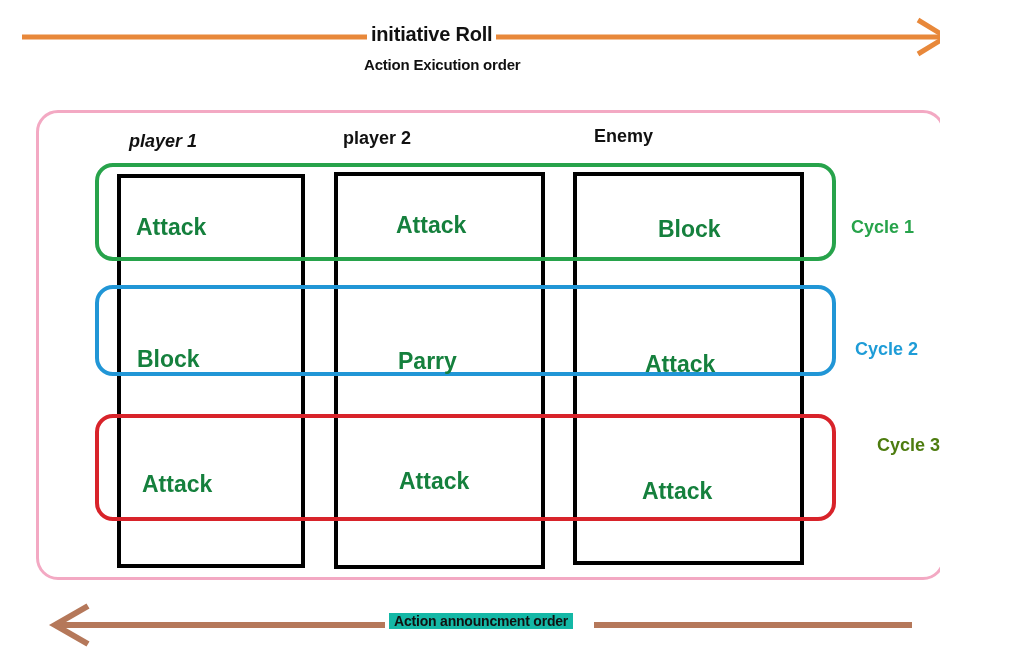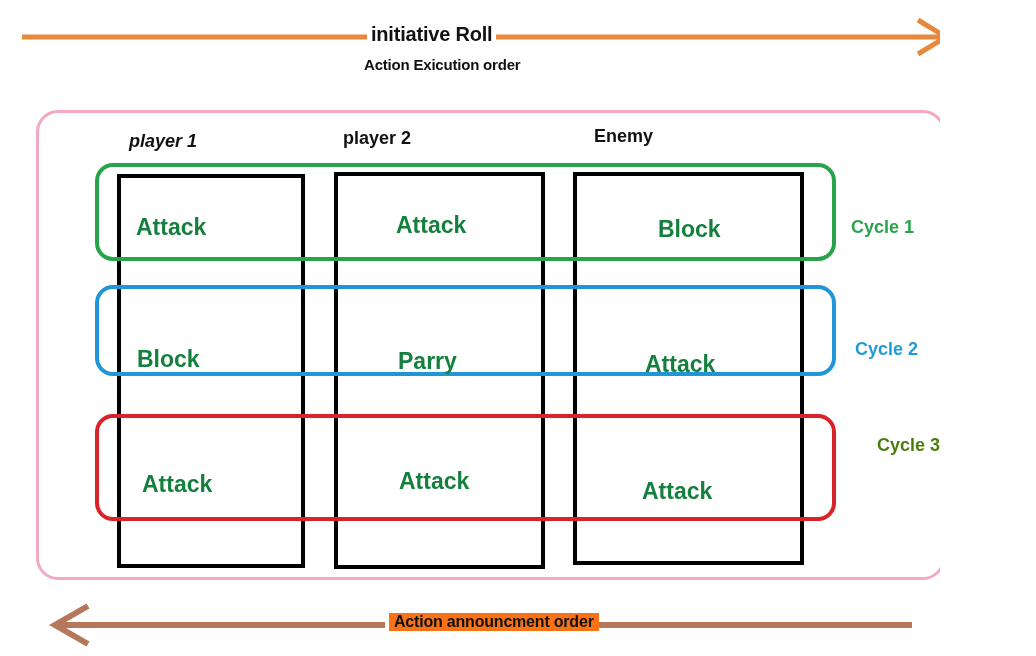--- a/index.html
+++ b/index.html
@@ -47,22 +47,22 @@
     left: 360px;
     top: 56px;
     font-size: 15px;
     background: #ffffff;
     padding: 0 4px;
     z-index: 5;
   }
   #action-announcement-label {
     left: 389px;
     top: 613px;
-    font-size: 16px;
-    background: #f97316;
+    font-size: 14px;
+    background: #14b8a6;
     padding: 0 5px;
     z-index: 5;
   }
 
   
   #turn-box {
     position: absolute;
     left: 36px;
     top: 110px;
     width: 909px;

